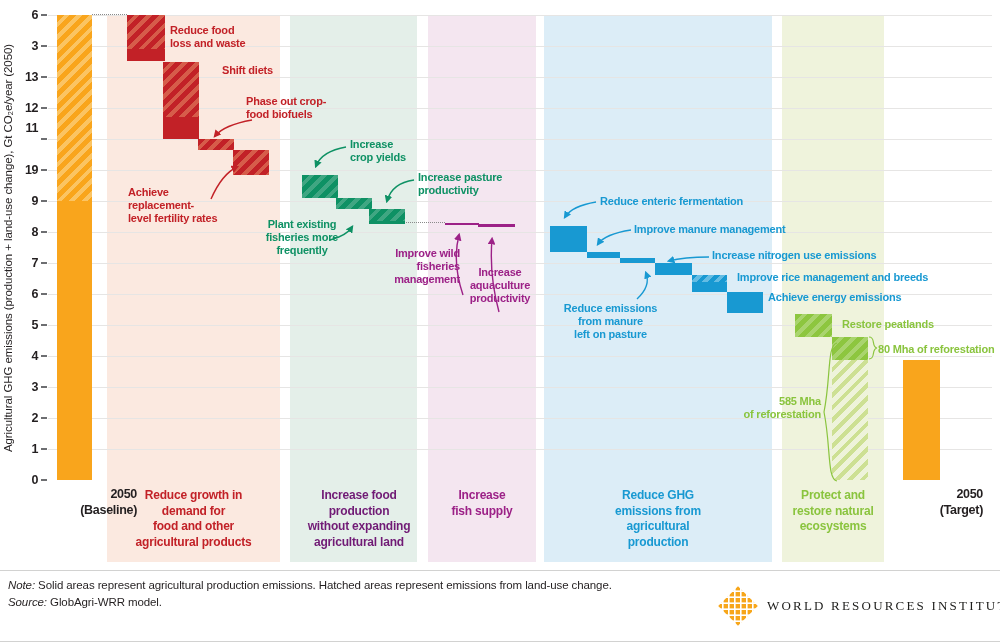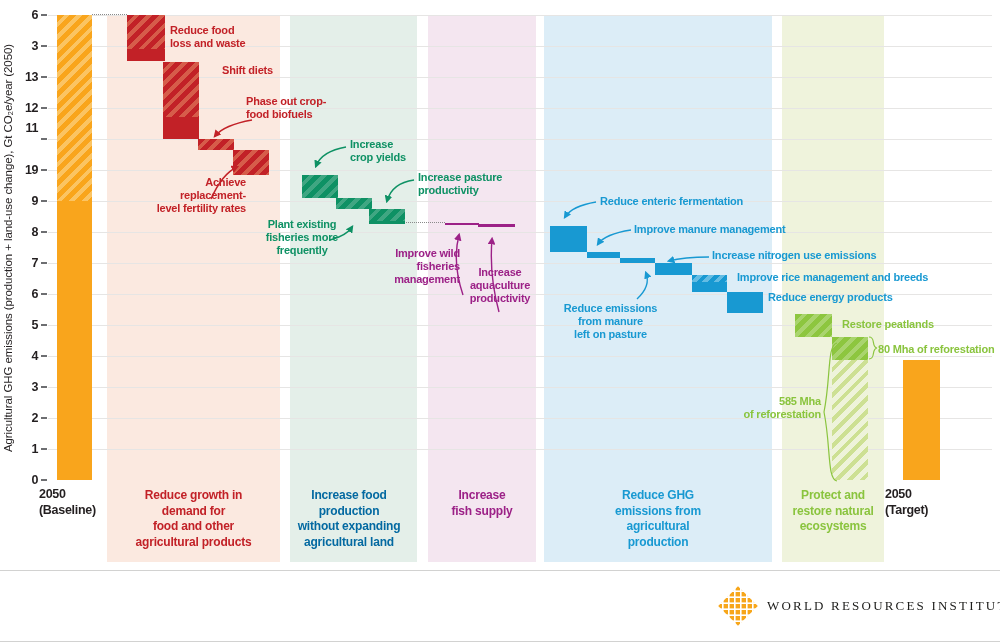--- a/index.html
+++ b/index.html
@@ -20,21 +20,21 @@
   .st-solid-purple{background:#9c2187;}
   .st-solid-blue{background:#1899d2;}
   .st-hatch-blue{background:repeating-linear-gradient(135deg,#1899d2 0 4px,#64bce3 4px 8px);}
   .st-hatch-lime{background:repeating-linear-gradient(135deg,#8dc63f 0 5px,#a9d46e 5px 9px);}
   .st-hatch-lime-light{background:repeating-linear-gradient(135deg,#eef3da 0 5px,#cde093 5px 9px);}
   .annotation{position:absolute;font-size:11px;font-weight:700;line-height:1.2;
               white-space:pre-line;letter-spacing:-0.2px;}
   .section-label{position:absolute;top:488px;font-size:12px;font-weight:700;text-align:center;
                  line-height:1.3;white-space:pre-line;letter-spacing:-0.2px;}
   .axis-bar-label{position:absolute;top:486px;font-size:12.5px;font-weight:700;color:#231f20;
-                  text-align:left;line-height:1.3;white-space:pre-line;letter-spacing:-0.3px;}
+                  text-align:right;line-height:1.3;white-space:pre-line;letter-spacing:-0.3px;margin-left:26px;}
   .connector{position:absolute;height:0;border-top:1.5px dotted #8a8a8a;}
   .yaxis-title{position:absolute;left:2px;top:12px;height:472px;width:18px;
                writing-mode:vertical-rl;transform:rotate(180deg);
                font-size:11.5px;letter-spacing:-0.1px;text-align:center;color:#231f20;}
   #arrows{position:absolute;left:0;top:0;pointer-events:none;}
   .divider{position:absolute;left:0;width:1000px;height:1px;background:#d2d2d1;}
   .note{position:absolute;left:8px;top:577px;font-size:11.5px;line-height:1.5;color:#231f20;
         letter-spacing:-0.1px;}
   .note .it{font-style:italic;}
   .wri{position:absolute;left:718px;top:586px;display:flex;align-items:center;gap:9px;}
@@ -124,53 +124,53 @@
       <div class="seg st-solid-blue" style="left: 727px; width: 36px; top: 292.45px; height: 20.15px;"></div>
       <div class="seg st-hatch-lime" style="left: 795px; width: 37px; top: 314.15px; height: 23.25px;"></div>
       <div class="seg st-hatch-lime" style="left: 832px; width: 36px; top: 337.4px; height: 22.63px;"></div>
       <div class="seg st-hatch-lime-light" style="left: 832px; width: 36px; top: 360.03px; height: 119.97px;"></div>
       <div class="seg st-solid-orange" style="left: 903px; width: 37px; top: 360.03px; height: 119.97px;"></div>
       <div class="annotation" style="left: 170px; top: 24px; width: 110px; text-align: left; color: rgb(194, 33, 39);">Reduce food
 loss and waste</div>
       <div class="annotation" style="left: 222px; top: 64px; width: 90px; text-align: left; color: rgb(194, 33, 39);">Shift diets</div>
       <div class="annotation" style="left: 246px; top: 95px; width: 100px; text-align: left; color: rgb(194, 33, 39);">Phase out crop-
 food biofuels</div>
-      <div class="annotation" style="left: 128px; top: 176px; width: 118px; text-align: right; color: rgb(194, 33, 39);">Achieve
+      <div class="annotation" style="left: 128px; top: 186px; width: 118px; text-align: left; color: rgb(194, 33, 39);">Achieve
 replacement-
 level fertility rates</div>
       <div class="annotation" style="left: 350px; top: 138px; width: 85px; text-align: left; color: rgb(14, 145, 100);">Increase
 crop yields</div>
       <div class="annotation" style="left: 418px; top: 171px; width: 105px; text-align: left; color: rgb(14, 145, 100);">Increase pasture
 productivity</div>
       <div class="annotation" style="left: 252px; top: 218px; width: 100px; text-align: center; color: rgb(14, 145, 100);">Plant existing
 fisheries more
 frequently</div>
       <div class="annotation" style="left: 368px; top: 247px; width: 92px; text-align: right; color: rgb(156, 33, 135);">Improve wild
 fisheries
 management</div>
       <div class="annotation" style="left: 452px; top: 266px; width: 96px; text-align: center; color: rgb(156, 33, 135);">Increase
 aquaculture
 productivity</div>
       <div class="annotation" style="left: 600px; top: 195px; width: 170px; text-align: left; color: rgb(24, 153, 210);">Reduce enteric fermentation</div>
       <div class="annotation" style="left: 634px; top: 223px; width: 180px; text-align: left; color: rgb(24, 153, 210);">Improve manure management</div>
       <div class="annotation" style="left: 712px; top: 249px; width: 185px; text-align: left; color: rgb(24, 153, 210);">Increase nitrogen use emissions</div>
       <div class="annotation" style="left: 737px; top: 271px; width: 210px; text-align: left; color: rgb(24, 153, 210);">Improve rice management and breeds</div>
-      <div class="annotation" style="left: 768px; top: 291px; width: 150px; text-align: left; color: rgb(24, 153, 210);">Reduce energy products</div>
+      <div class="annotation" style="left: 768px; top: 291px; width: 150px; text-align: left; color: rgb(24, 153, 210);">Achieve energy emissions</div>
       <div class="annotation" style="left: 558px; top: 302px; width: 105px; text-align: center; color: rgb(24, 153, 210);">Reduce emissions
 from manure
 left on pasture</div>
       <div class="annotation" style="left: 842px; top: 318px; width: 110px; text-align: left; color: rgb(138, 196, 62);">Restore peatlands</div>
       <div class="annotation" style="left: 878px; top: 343px; width: 120px; text-align: left; color: rgb(138, 196, 62);">80 Mha of reforestation</div>
       <div class="annotation" style="left: 736px; top: 395px; width: 85px; text-align: right; color: rgb(138, 196, 62);">585 Mha
 of reforestation</div>
       <div class="section-label" style="left: 118.5px; width: 150px; color: rgb(194, 33, 39);">Reduce growth in
 demand for
 food and other
 agricultural products</div>
-      <div class="section-label" style="left: 274px; width: 150px; color: #0369a1;">Increase food
+      <div class="section-label" style="left: 284px; width: 150px; color: #701a75;">Increase food
 production
 without expanding
 agricultural land</div>
       <div class="section-label" style="left: 407px; width: 150px; color: rgb(156, 33, 135);">Increase
 fish supply</div>
       <div class="section-label" style="left: 583px; width: 150px; color: rgb(24, 153, 210);">Reduce GHG
 emissions from
 agricultural
 production</div>
       <div class="section-label" style="left: 758px; width: 150px; color: rgb(138, 196, 62);">Protect and
@@ -211,20 +211,26 @@
       <path d="M631,230 Q605,234 598,244" stroke="#1899d2" marker-end="url(#ah-blue)"></path>
       <path d="M709,257 Q684,257 669,261" stroke="#1899d2" marker-end="url(#ah-blue)"></path>
       <path d="M637,299 Q651,286 646,273" stroke="#1899d2" marker-end="url(#ah-blue)"></path>
       <path d="M869,337 C876,337 871,347 877,348 C871,349 876,359 869,359" stroke="#8ac43e" stroke-width="1.2"></path>
       <path d="M837,343 C827,345 831,377 824,412 C831,447 827,479 837,481" stroke="#8ac43e" stroke-width="1.2"></path>
     </g>
   </svg>
 
   <div class="divider" style="top:570px"></div>
 
+  <div class="note">
+    <span class="it">Note:</span>
+    <span>Solid areas represent agricultural production emissions. Hatched areas represent emissions from land-use change.</span><br>
+    <span class="it">Source:</span>
+    <span>GlobAgri-WRR model.</span>
+  </div>
 
   <div class="wri">
     <svg width="40" height="40" viewBox="0 0 40 40">
       <defs>
         <pattern id="lat" width="6" height="6" patternUnits="userSpaceOnUse" patternTransform="rotate(45 20 20)">
           <rect width="4.4" height="4.4" fill="#f7a61a"></rect>
         </pattern>
       </defs>
       <rect x="6" y="6" width="28" height="28" transform="rotate(45 20 20)" fill="url(#lat)"></rect>
     </svg>

